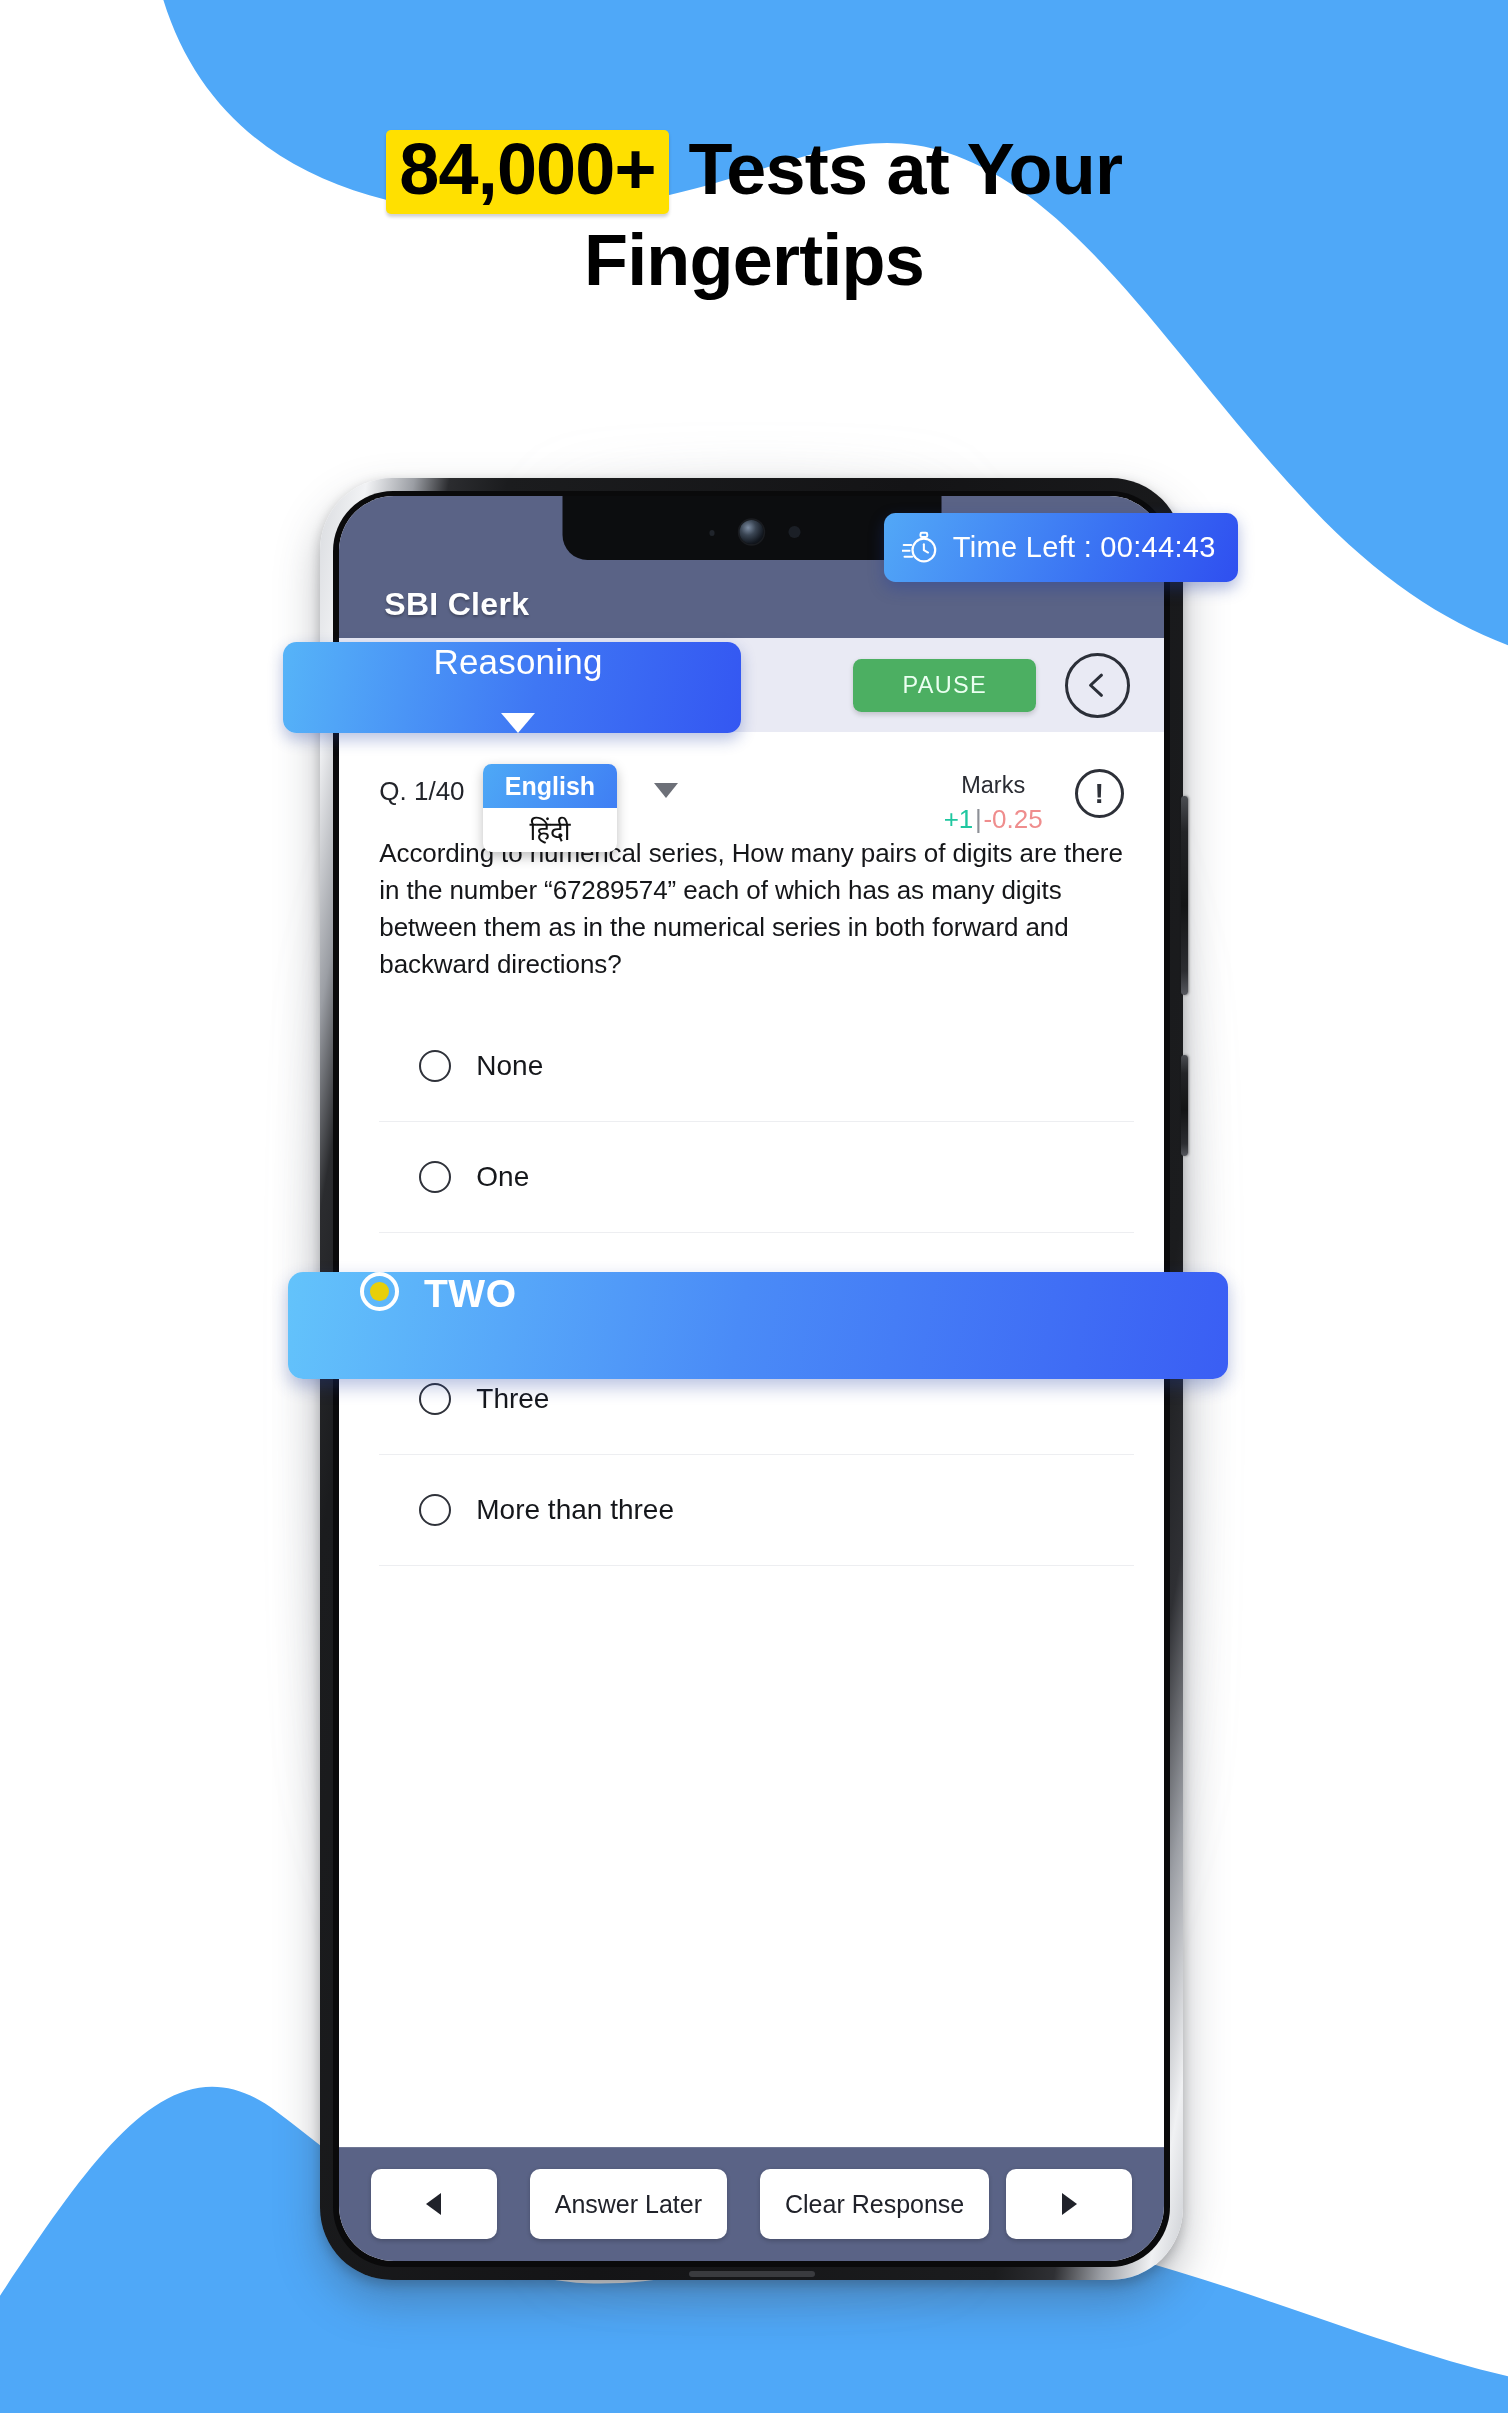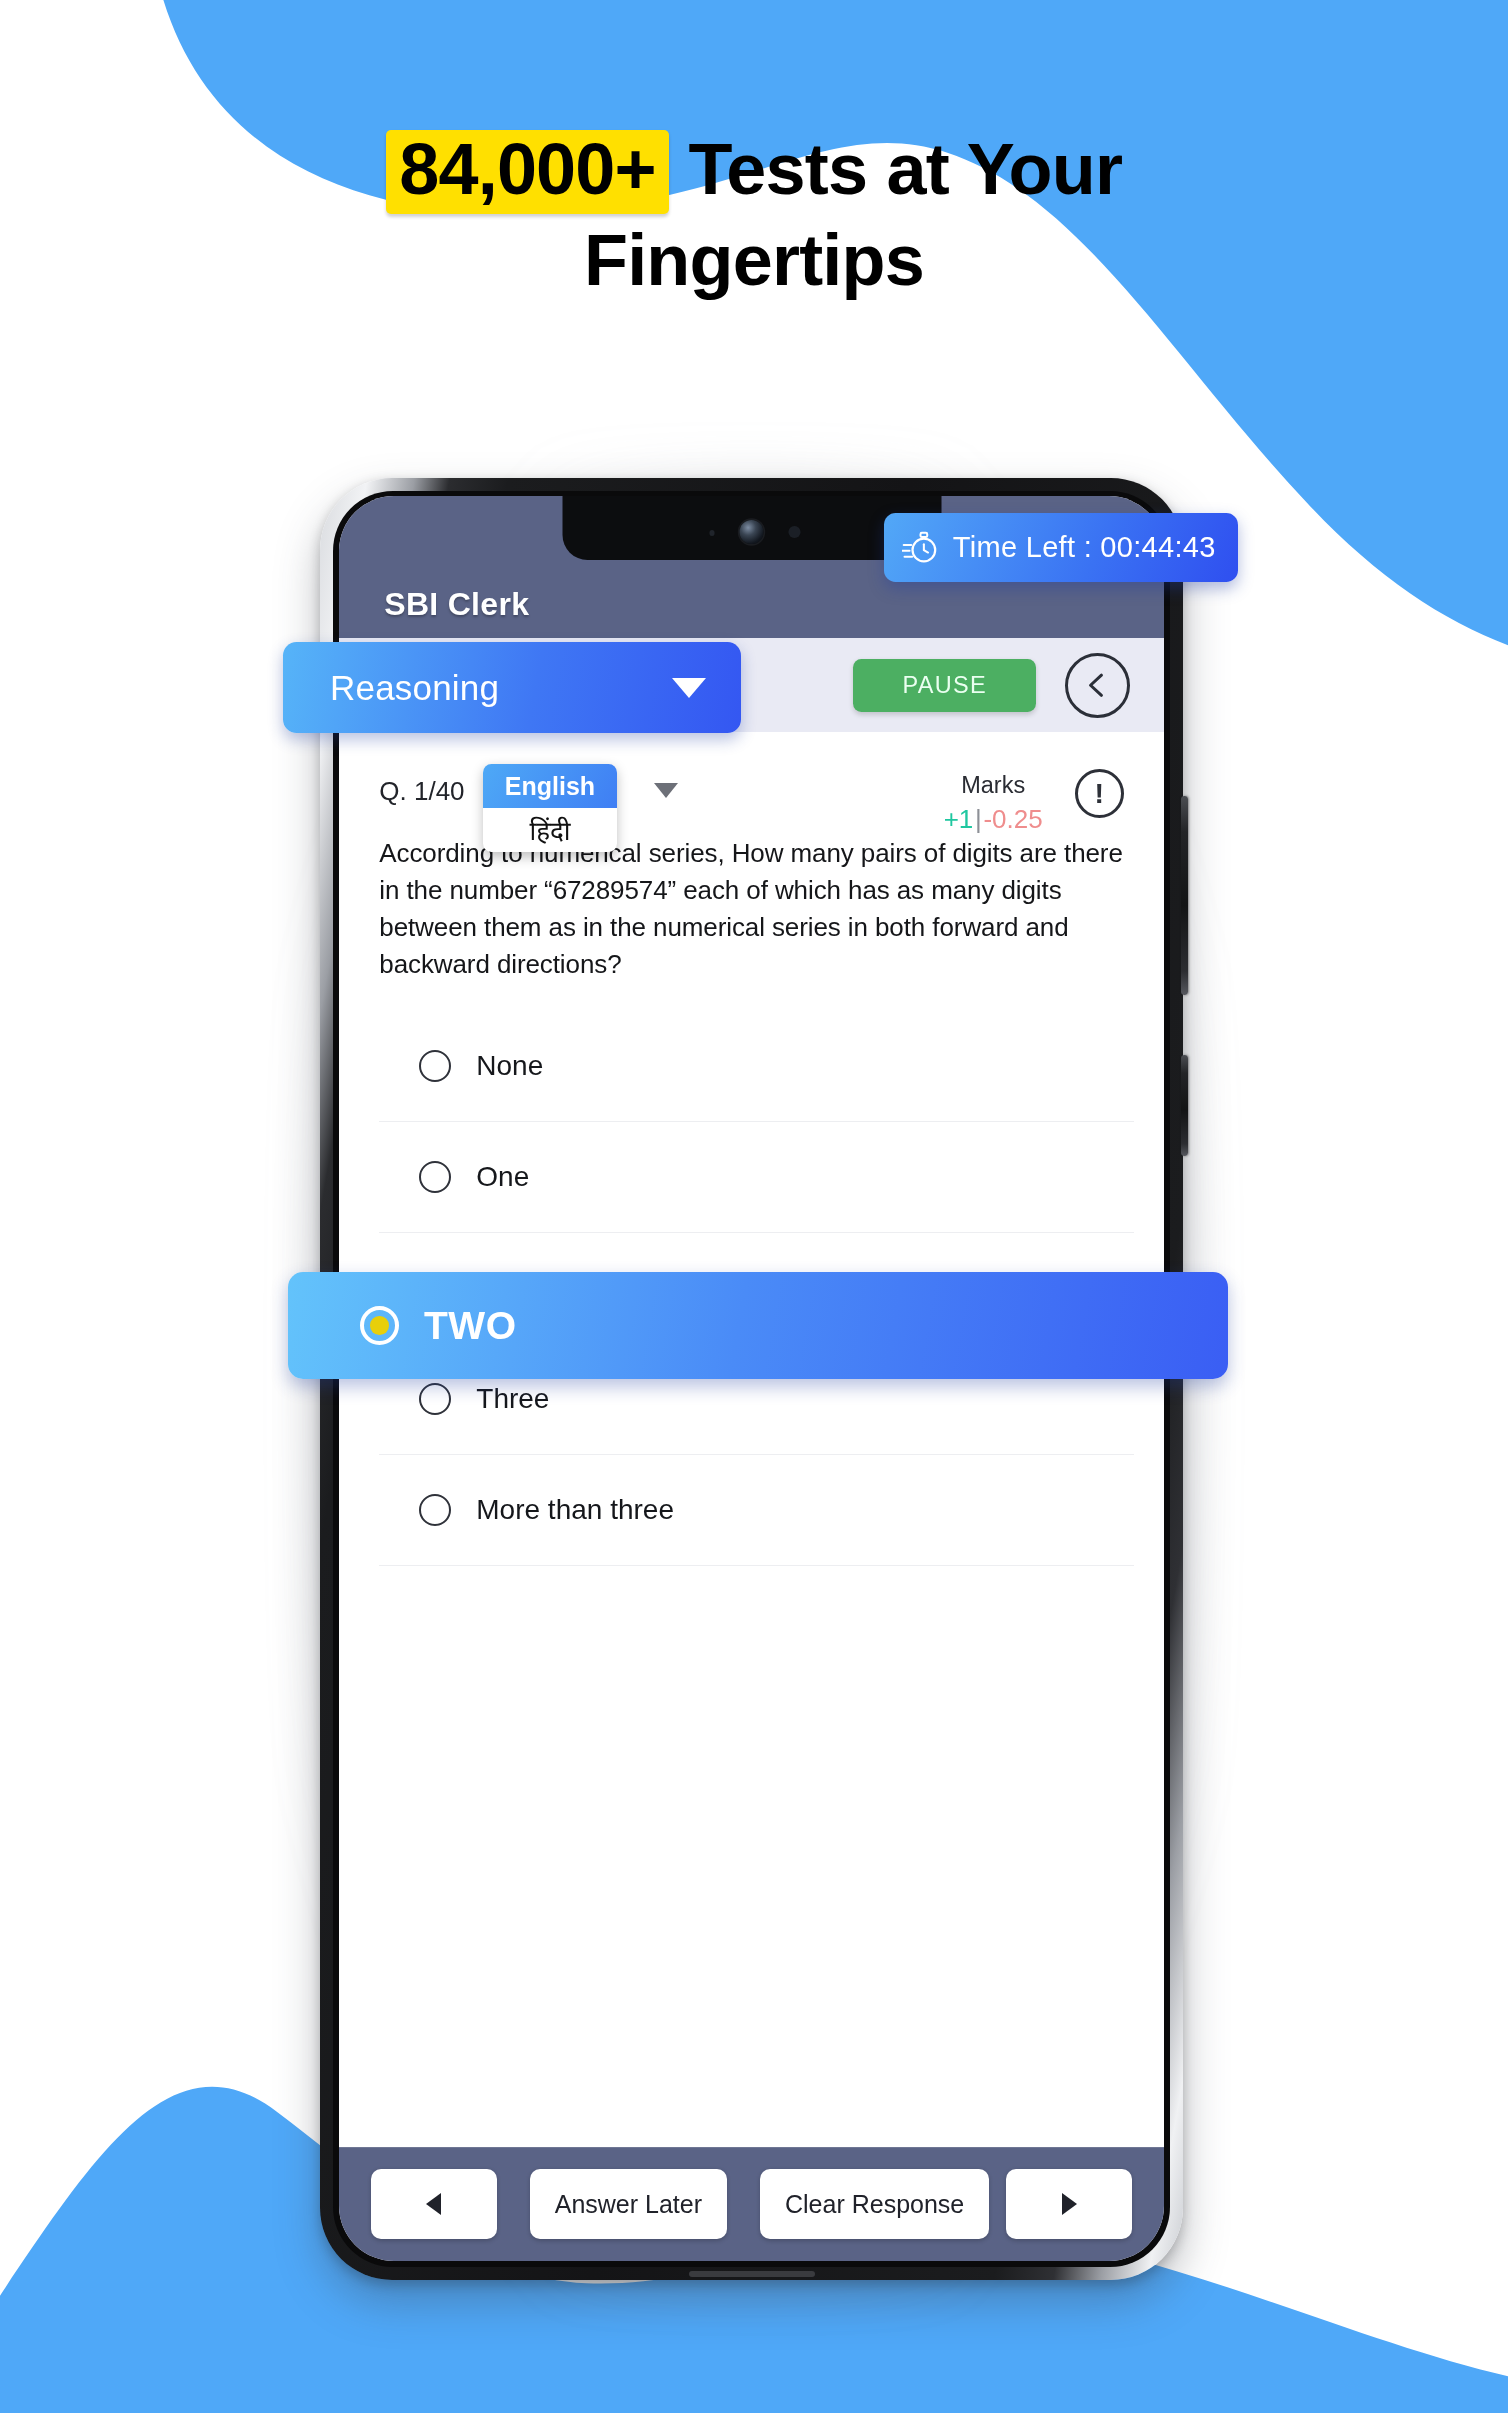--- a/index.html
+++ b/index.html
@@ -123,20 +123,21 @@
   }
 
   
   .subject-pill {
     position:absolute; left:283px; top:642px; z-index:30;
     width:458px; height:91px; border-radius:13.4px;
     background:linear-gradient(100deg,#56b4f8 0%,#3f77f4 55%,#3457f2 100%);
     display:flex; align-items:center; justify-content:space-between;
     padding:0 35px 0 47px;
     box-shadow:0 6.7px 15px rgba(30,60,160,0.30);
+    flex-direction:column;
   }
   .subject-pill .slabel {
     color:#ffffff; font-size:35px; font-weight:500; letter-spacing:0.2px;
   }
   .caret-down-white {
     width:0; height:0; border-left:17px solid transparent;
     border-right:17px solid transparent; border-top:20px solid #ffffff;
   }
 
   
@@ -195,21 +196,21 @@
     width:32px; height:32px; border-radius:50%; border:2.5px solid #2f323a;
     flex:0 0 auto;
   }
   .opt-label { font-size:28px; color:#15171b; }
 
   
   .opt-selected {
     position:absolute; left:288px; top:1272px; z-index:30;
     width:940px; height:107px; border-radius:15px;
     background:linear-gradient(100deg,#63c3fb 0%,#4a8bf7 48%,#3a5ef4 100%);
-    display:flex; align-items:center; gap:25px; padding-left:72px;
+    display:flex; align-items:flex-start; gap:25px; padding-left:72px;
     box-shadow:0 7.5px 17px rgba(30,60,160,0.30);
   }
   .radio-sel {
     width:39px; height:39px; border-radius:50%; border:4.2px solid #ffffff;
     display:flex; align-items:center; justify-content:center; flex:0 0 auto;
   }
   .radio-sel i {
     display:block; width:18.4px; height:18.4px; border-radius:50%; background:#e8cf0a;
   }
   .opt-selected .opt-label-sel {

